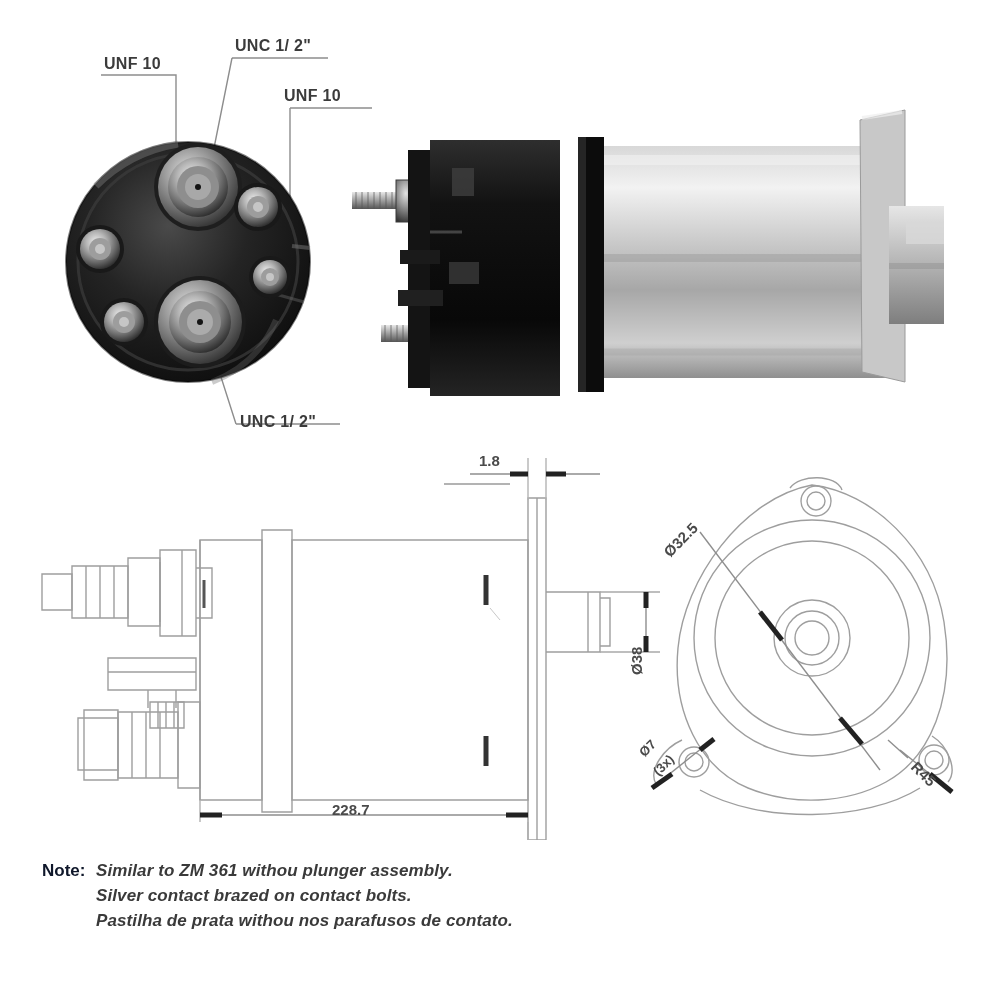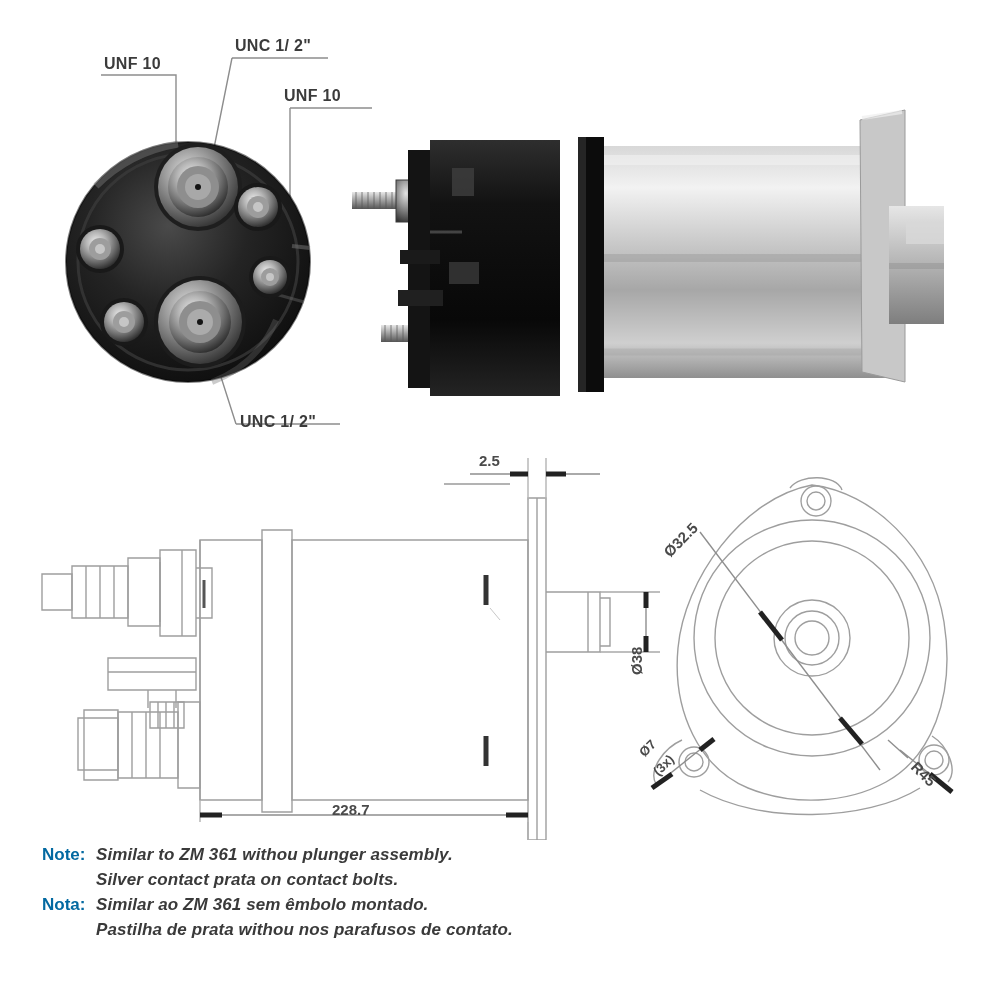--- a/index.html
+++ b/index.html
@@ -44,23 +44,23 @@
     font-family:"Liberation Sans", sans-serif;
     font-size:17px;
     line-height:25px;
     color:#3a3a3a;
   }
   .note-row{display:flex;align-items:baseline;}
   .note-key{
     font-weight:bold;
     width:54px;
     flex:0 0 54px;
-    color:#0369a1;
-  }
-  .note-txt{font-weight:bold;font-style:italic;letter-spacing:0.1px;}
+    color:#0f172a;
+  }
+  .note-txt{font-weight:bold;font-style:italic;letter-spacing:0.1px;margin-top:16px;}
   .note-sub{margin-left:54px;font-weight:bold;font-style:italic;letter-spacing:0.1px;}
 
   
   .rot90{transform:rotate(-90deg);transform-origin:left top;}
   .rot45{transform:rotate(-45deg);transform-origin:left top;}
   .rot-45{transform:rotate(45deg);transform-origin:left top;}
 </style>
 </head>
 <body>
 
@@ -355,39 +355,35 @@
       </g>
 
       <g>
         <path d="M900 310 L952 352" stroke="#8e8e8e"></path>
         <path d="M930 334 L952 352" stroke="#222" stroke-width="5"></path>
         <path d="M888 300 L908 318" stroke="#8e8e8e"></path>
       </g>
     </g>
   </svg>
 
-  <div class="dim" style="left:479px;top:452px;">2.5</div>
+  <div class="dim" style="left:479px;top:452px;">1.8</div>
   <div class="dim" style="left:332px;top:801px;">228.7</div>
 
   <div class="dim rot90" style="left:628px;top:675px;">Ø38</div>
 
   <div class="dim rot45" style="left:660px;top:548px;">Ø32.5</div>
 
   <div class="dim small rot45" style="left:636px;top:749px;">Ø7</div>
   <div class="dim small rot45" style="left:650px;top:768px;">(3x)</div>
 
   <div class="dim rot-45" style="left:920px;top:758px;">R45</div>
 
   <div id="notes">
     <div class="note-row">
       <span class="note-key">Note:</span>
       <span class="note-txt">Similar to ZM 361 withou plunger assembly.</span>
     </div>
-    <div class="note-sub">Silver contact prata on contact bolts.</div>
-
-    <div class="note-row">
-      <span class="note-key">Nota:</span>
-      <span class="note-txt">Similar ao ZM 361 sem êmbolo montado.</span>
-    </div>
+    <div class="note-sub">Silver contact brazed on contact bolts.</div>
+
     <div class="note-sub">Pastilha de prata withou nos parafusos de contato.</div>
   </div>
 
 </div>
 
 </body></html>

